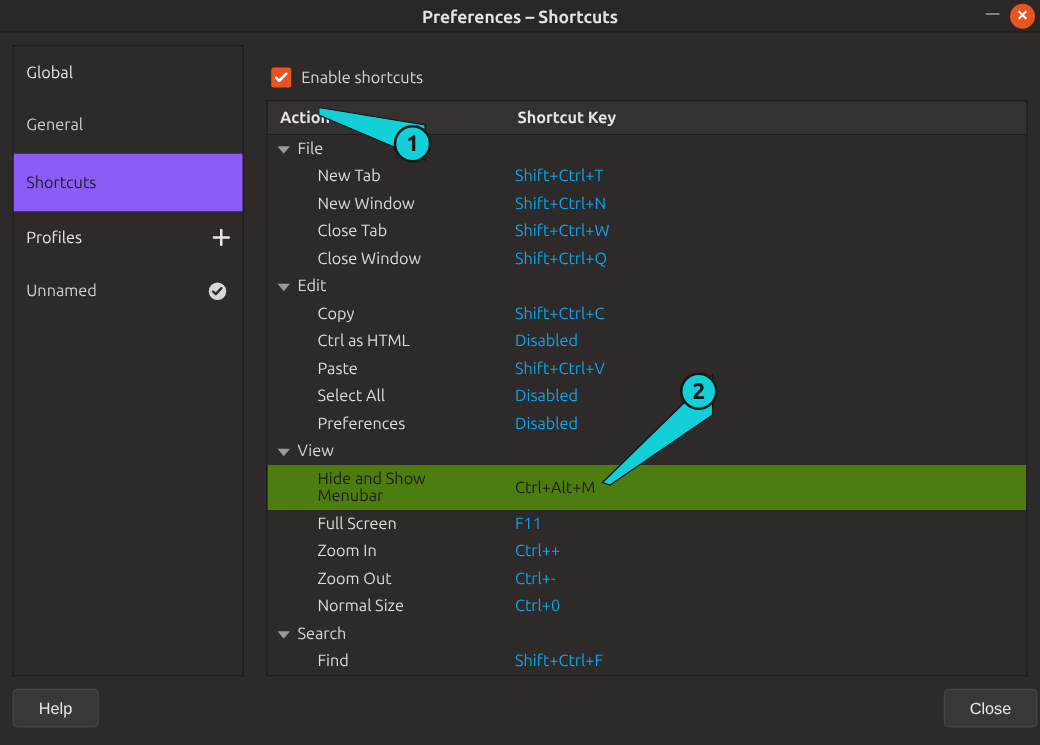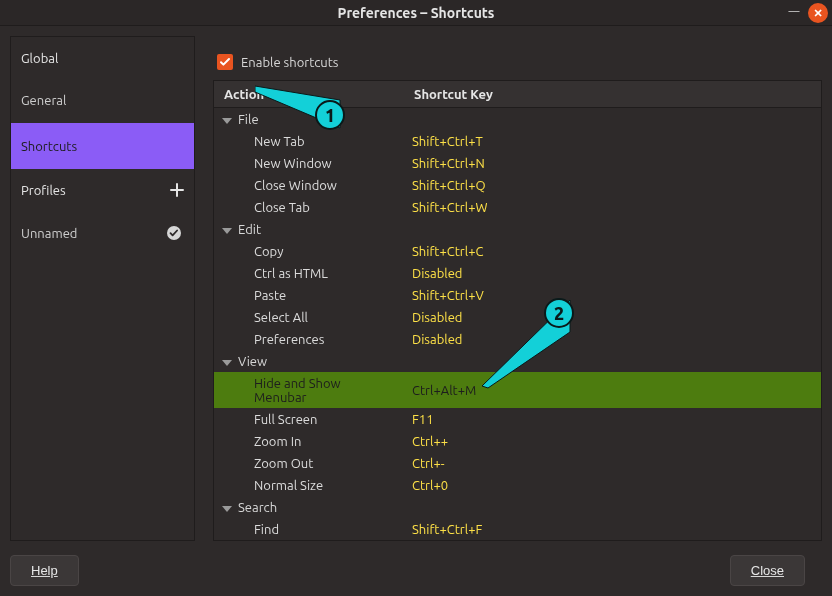--- a/index.html
+++ b/index.html
@@ -109,36 +109,36 @@
     background: #353131;
     border-bottom: 1px solid #1f1c1c;
     padding: 6px 10px;
     position: sticky; top: 0;
   }
   th.col-action { width: 190px; }
   tbody td { padding: 4px 8px; height: 22px; }
   tr.group td { padding-left: 8px; white-space: nowrap; }
   tr.group td.sk { }
   tr.leaf td.ac { padding-left: 40px; color: #dcdcdc; }
-  tr.leaf td.sk { color: #fde047; }
+  tr.leaf td.sk { color: #0ea5e9; }
   tr.leaf.selected { background: #4d7c0f; }
   tr.leaf.selected td { color: #1d1d1d; }
   .tri {
     display: inline-block;
     width: 0; height: 0;
     border-left: 5px solid transparent;
     border-right: 5px solid transparent;
     border-top: 6px solid #9a9a9a;
     margin-right: 6px; vertical-align: middle;
   }
 
   .footer {
-    position: absolute; left: 10px; right: 27px; bottom: 10px;
+    position: absolute; left: 10px; right: 2px; bottom: 10px;
     height: 35px;
-    display: flex; justify-content: space-between; align-items: flex-end; text-decoration: underline;
+    display: flex; justify-content: space-between; align-items: flex-start;
   }
   .btn {
     background: #3b3737;
     border: 1px solid #4a4545;
     color: #e6e6e6;
     padding: 7px 20px;
     border-radius: 4px;
     cursor: pointer;
     font-size: 13px;
   }
@@ -225,26 +225,26 @@
               </tr>
               <tr class="leaf">
                 <td class="ac">New Tab</td>
                 <td class="sk">Shift+Ctrl+T</td>
               </tr>
               <tr class="leaf">
                 <td class="ac">New Window</td>
                 <td class="sk">Shift+Ctrl+N</td>
               </tr>
               <tr class="leaf">
+                <td class="ac">Close Tab</td>
+                <td class="sk">Shift+Ctrl+W</td>
+              </tr>
+              <tr class="leaf">
                 <td class="ac">Close Window</td>
                 <td class="sk">Shift+Ctrl+Q</td>
-              </tr>
-              <tr class="leaf">
-                <td class="ac">Close Tab</td>
-                <td class="sk">Shift+Ctrl+W</td>
               </tr>
               <tr class="group">
                 <td class="ac"><span class="tri"></span><span>Edit</span></td>
                 <td class="sk"></td>
               </tr>
               <tr class="leaf">
                 <td class="ac">Copy</td>
                 <td class="sk">Shift+Ctrl+C</td>
               </tr>
               <tr class="leaf">

